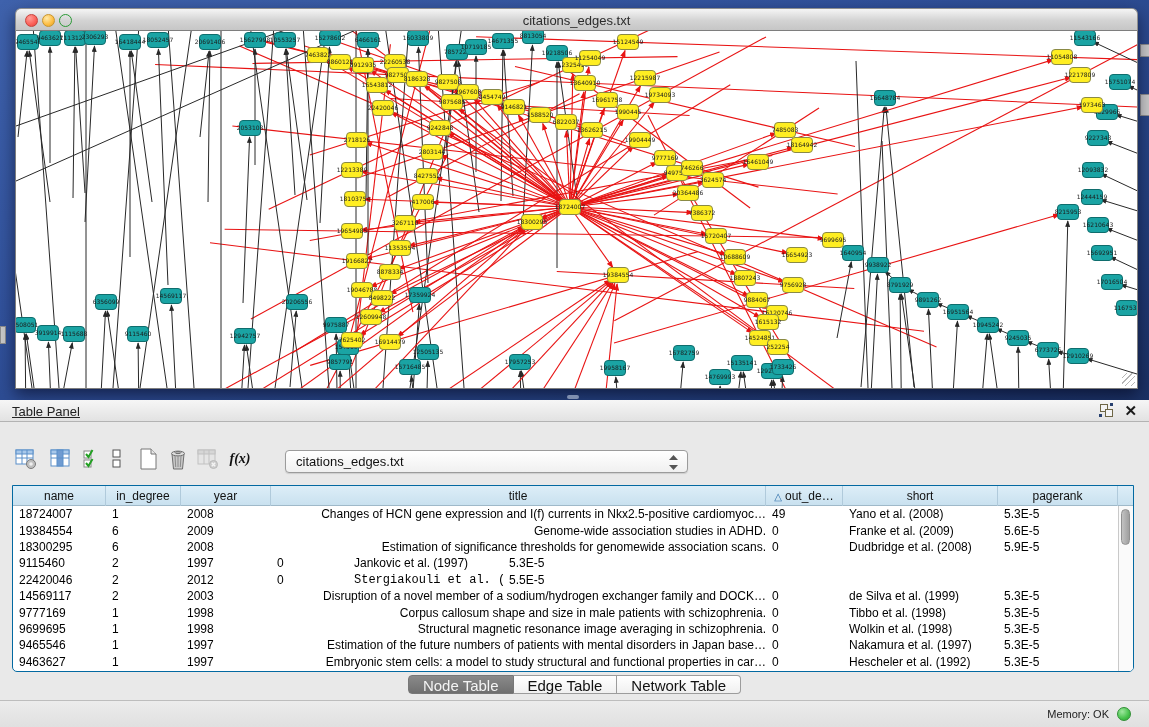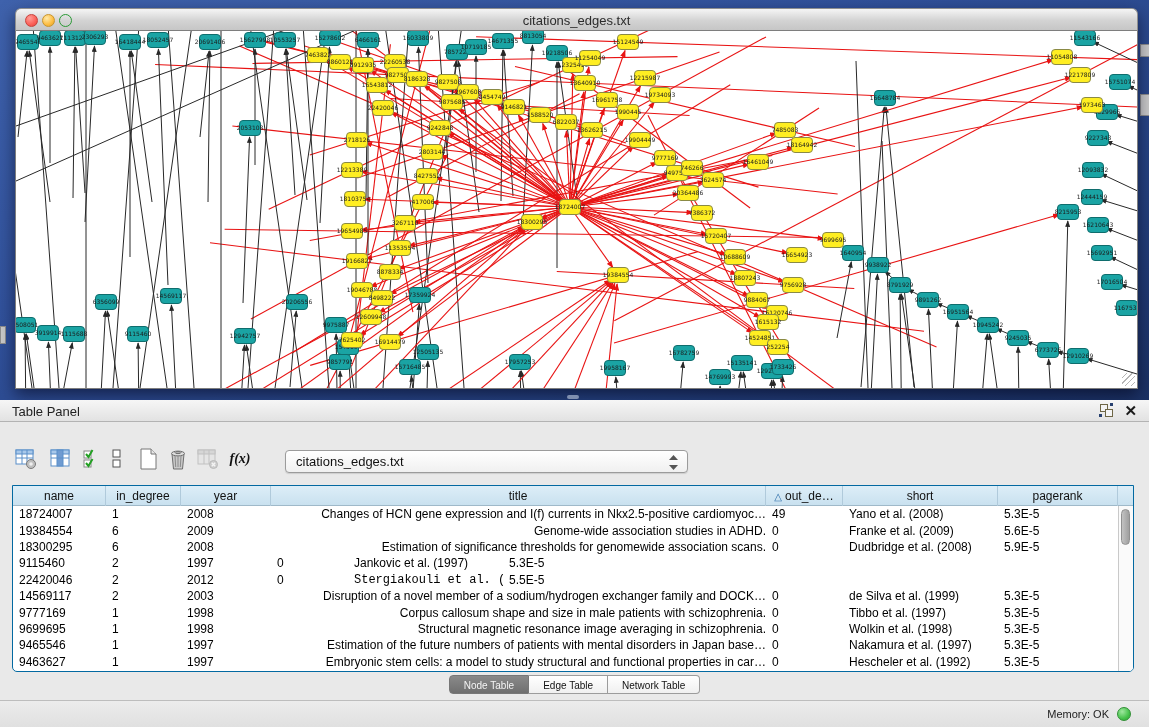--- a/index.html
+++ b/index.html
@@ -28,21 +28,21 @@
   .net-canvas{position:absolute;left:0;top:23px;width:1123px;height:358px;
     background:#fff;border:1px solid #7e7e7e;border-top:none;box-sizing:border-box;overflow:hidden;}
   .net-canvas svg{display:block;}
   .resize-grip{position:absolute;right:2px;bottom:2px;width:13px;height:13px;
     background:repeating-linear-gradient(135deg,transparent 0 3px,#b5b5b5 3px 4px);}
 
   
   .table-panel{position:absolute;left:0;top:400px;width:1149px;height:327px;background:#e9e9e9;}
   .panel-header{position:absolute;left:0;top:0;width:100%;height:22px;
     background:linear-gradient(#f6f6f6,#e2e2e2);border-bottom:1px solid #b3b3b3;box-sizing:border-box;}
-  .panel-title{position:absolute;left:12px;top:4px;font-size:13px;color:#222;}
+  .panel-title{position:absolute;left:12px;top:4px;font-size:13px;color:#222;text-decoration:underline;}
   .float-btn{position:absolute;right:34px;top:3px;width:16px;height:16px;}
   .float-btn .sq{position:absolute;width:8px;height:8px;border:1.5px solid #6e6645;background:#f4f4f4;box-sizing:border-box;}
   .float-btn .sq.back{left:1px;top:1px;}
   .float-btn .sq.front{left:6px;top:6px;}
   .float-btn .dot{position:absolute;width:3px;height:3px;background:#27406f;}
   .close-btn{position:absolute;right:12px;top:1px;font-size:15px;font-weight:700;color:#1a1a1a;line-height:20px;}
   .splitter-dot{position:absolute;left:567px;top:-5px;width:12px;height:4px;border-radius:2px;background:#7f8faf;}
 
   
   .toolbar-btn{position:absolute;top:44px;width:28px;height:30px;display:flex;align-items:center;justify-content:center;}
@@ -63,21 +63,21 @@
   .tbody{position:absolute;left:0;top:20px;right:15px;bottom:0;}
   .tr{display:flex;height:16.4px;align-items:center;}
   .td{flex:none;font-size:12px;color:#000;white-space:nowrap;overflow:hidden;box-sizing:border-box;padding-left:6px;}
   .td.col3{padding-left:12px;text-align:right;}
   .vscroll{position:absolute;right:0;top:20px;bottom:0;width:15px;background:#fafafa;border-left:1px solid #c9c9c9;box-sizing:border-box;}
   .vthumb{position:absolute;left:2px;top:3px;width:9px;height:36px;border-radius:5px;
     background:linear-gradient(90deg,#c2c2c2,#9f9f9f);border:1px solid #909090;box-sizing:border-box;}
 
   
   .tabs{position:absolute;left:0;top:275px;width:100%;height:20px;display:flex;justify-content:center;}
-  .seg{height:19px;line-height:19px;padding:0 14px;font-size:10px;color:#111;background:linear-gradient(#ffffff,#f0f0f0);
+  .seg{height:19px;line-height:19px;padding:0 14px;font-size:15px;color:#111;background:linear-gradient(#ffffff,#f0f0f0);
     border:1px solid #9c9c9c;border-left:none;box-sizing:border-box;}
   .seg:first-child{border-left:1px solid #9c9c9c;border-radius:4px 0 0 4px;}
   .seg:last-child{border-radius:0 4px 4px 0;}
   .seg.active{background:linear-gradient(#8a8a8a,#6f6f6f);color:#f4f4f4;border-color:#777;}
 
   
   .statusbar{position:absolute;left:0;bottom:0;width:100%;height:27px;background:linear-gradient(#ececec,#e0e0e0);
     border-top:1px solid #bdbdbd;box-sizing:border-box;}
   .mem-label{position:absolute;right:40px;top:7px;font-size:11px;color:#222;}
   .mem-dot{position:absolute;right:18px;top:6px;width:14px;height:14px;border-radius:50%;
@@ -1022,21 +1022,21 @@
             <div class="td col4" style="width: 77px;">0</div>
             <div class="td col5" style="width: 155px;">de Silva et al. (1999)</div>
             <div class="td col6" style="width: 120px;">5.3E-5</div>
           </div>
           <div class="tr">
             <div class="td col0" style="width: 93px;">9777169</div>
             <div class="td col1" style="width: 75px;">1</div>
             <div class="td col2" style="width: 90px;">1998</div>
             <div class="td col3" style="width: 495px;">Corpus callosum shape and size in male patients with schizophrenia.</div>
             <div class="td col4" style="width: 77px;">0</div>
-            <div class="td col5" style="width: 155px;">Tibbo et al. (1997)</div>
+            <div class="td col5" style="width: 155px;">Tibbo et al. (1998)</div>
             <div class="td col6" style="width: 120px;">5.3E-5</div>
           </div>
           <div class="tr">
             <div class="td col0" style="width: 93px;">9699695</div>
             <div class="td col1" style="width: 75px;">1</div>
             <div class="td col2" style="width: 90px;">1998</div>
             <div class="td col3" style="width: 495px;">Structural magnetic resonance image averaging in schizophrenia.</div>
             <div class="td col4" style="width: 77px;">0</div>
             <div class="td col5" style="width: 155px;">Wolkin et al. (1998)</div>
             <div class="td col6" style="width: 120px;">5.3E-5</div>

